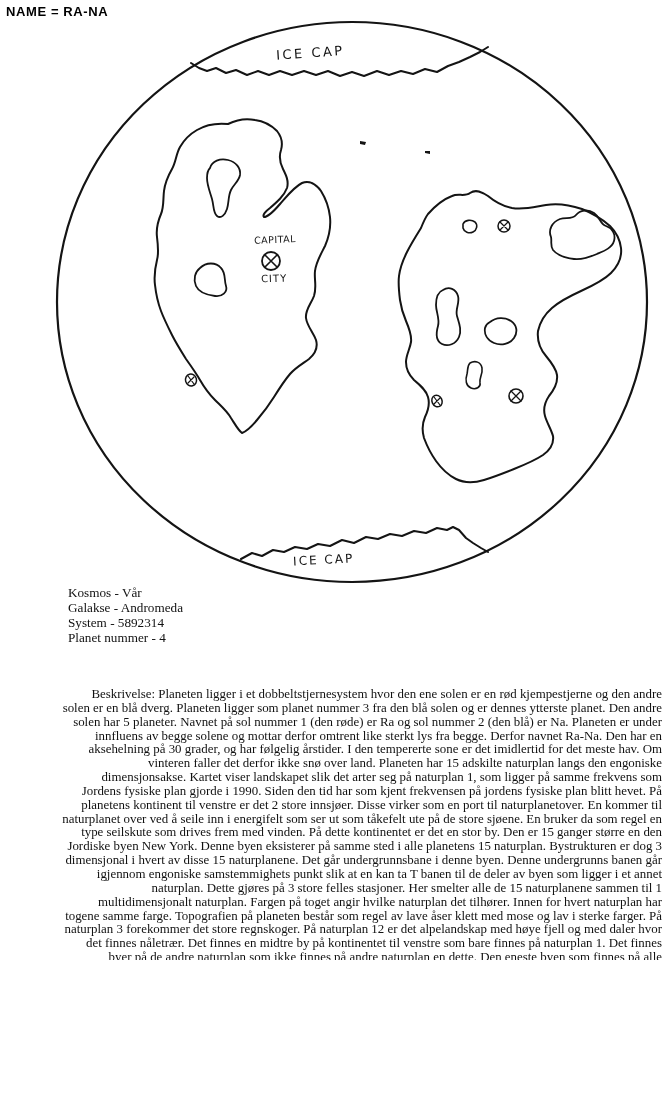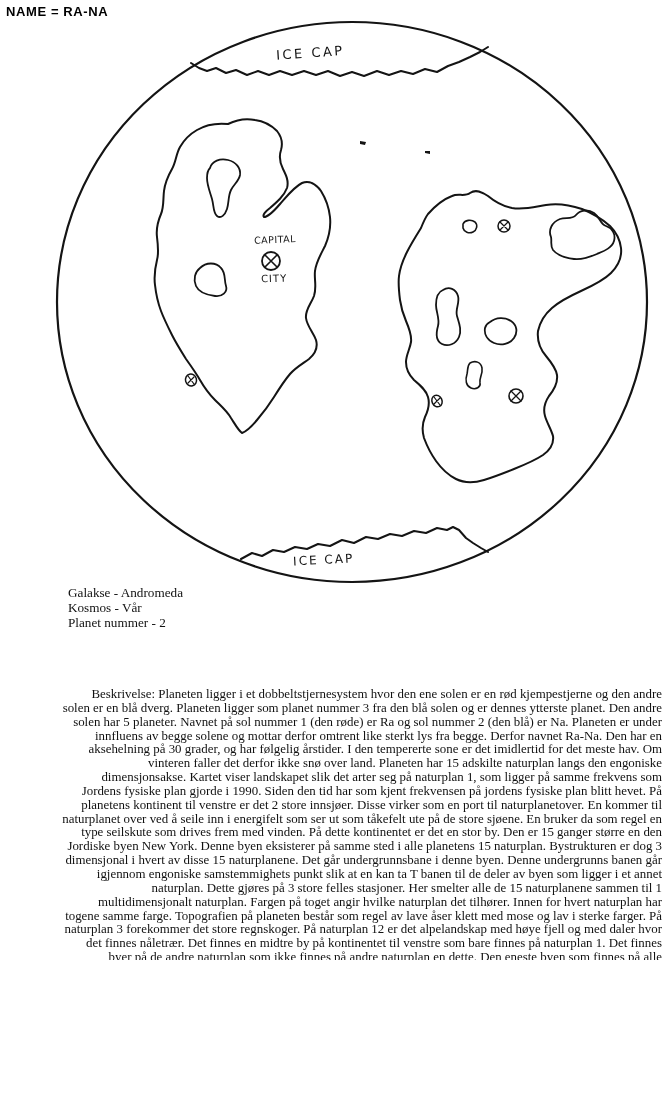--- a/index.html
+++ b/index.html
@@ -109,20 +109,21 @@
       <ellipse cx="437" cy="401" rx="5" ry="6" class="ink" stroke-width="1.5" transform="rotate(-25 437 401)"></ellipse>
       <path class="ink" stroke-width="1.2" d="M 434,397 L 440,405 M 440,398 L 434,404"></path>
     </g>
     <g>
       <circle cx="516" cy="396" r="7" class="ink" stroke-width="1.6"></circle>
       <path class="ink" stroke-width="1.3" d="M 511,391 L 521,401 M 521,391 L 511,401"></path>
     </g>
   </svg>
 
   <div class="info">
+    <div>Kosmos - Vår</div>
     <div>Galakse - Andromeda</div>
-    <div>Kosmos - Vår</div>
-    <div>Planet nummer - 2</div>
+    <div>System - 5892314</div>
+    <div>Planet nummer - 4</div>
   </div>
 
   <div class="desc">Beskrivelse: Planeten ligger i et dobbeltstjernesystem hvor den ene solen er en rød kjempestjerne og den andre solen er en blå dverg. Planeten ligger som planet nummer 3 fra den blå solen og er dennes ytterste planet. Den andre solen har 5 planeter. Navnet på sol nummer 1 (den røde) er Ra og sol nummer 2 (den blå) er Na. Planeten er under innfluens av begge solene og mottar derfor omtrent like sterkt lys fra begge. Derfor navnet Ra-Na. Den har en aksehelning på 30 grader, og har følgelig årstider. I den tempererte sone er det imidlertid for det meste hav. Om vinteren faller det derfor ikke snø over land. Planeten har 15 adskilte naturplan langs den engoniske dimensjonsakse. Kartet viser landskapet slik det arter seg på naturplan 1, som ligger på samme frekvens som Jordens fysiske plan gjorde i 1990. Siden den tid har som kjent frekvensen på jordens fysiske plan blitt hevet. På planetens kontinent til venstre er det 2 store innsjøer. Disse virker som en port til naturplanetover. En kommer til naturplanet over ved å seile inn i energifelt som ser ut som tåkefelt ute på de store sjøene. En bruker da som regel en type seilskute som drives frem med vinden. På dette kontinentet er det en stor by. Den er 15 ganger større en den Jordiske byen New York. Denne byen eksisterer på samme sted i alle planetens 15 naturplan. Bystrukturen er dog 3 dimensjonal i hvert av disse 15 naturplanene. Det går undergrunnsbane i denne byen. Denne undergrunns banen går igjennom engoniske samstemmighets punkt slik at en kan ta T banen til de deler av byen som ligger i et annet naturplan. Dette gjøres på 3 store felles stasjoner. Her smelter alle de 15 naturplanene sammen til 1 multidimensjonalt naturplan. Fargen på toget angir hvilke naturplan det tilhører. Innen for hvert naturplan har togene samme farge. Topografien på planeten består som regel av lave åser klett med mose og lav i sterke farger. På naturplan 3 forekommer det store regnskoger. På naturplan 12 er det alpelandskap med høye fjell og med daler hvor det finnes nåletrær. Det finnes en midtre by på kontinentet til venstre som bare finnes på naturplan 1. Det finnes byer på de andre naturplan som ikke finnes på andre naturplan en dette. Den eneste byen som finnes på alle naturplan er hovedstaden. De 2 store innsjøer forbindes med en stor elv. På kontinentet til høyre finnes det fire store innsjøer. Her er det bare den nordlige innsjøen som virker som gateway til de andre naturplan. På dette kontinentet finnes det 4 byer for hvert naturplan. Disse byene ligger geografisk forskjellige steder avhengig av hvilke naturplan de befinner seg på. Det finnes flere sorter pattedyr på planeten. Hver av disse dyregruppene hører imidlertid til på hvert sitt naturplan, med unntaket av fuglene som kan fly fra et naturplan til et annet igjennom gateway sonene over de store vann. Havet er salt og inneholder forskjellige former for liv. Blant annet en type intelligente selvlysende maneter, som kommuniserer seg imellom med og forandre farge på det lyset de sender ut.</div>
 
 </div>
 
 </body></html>

